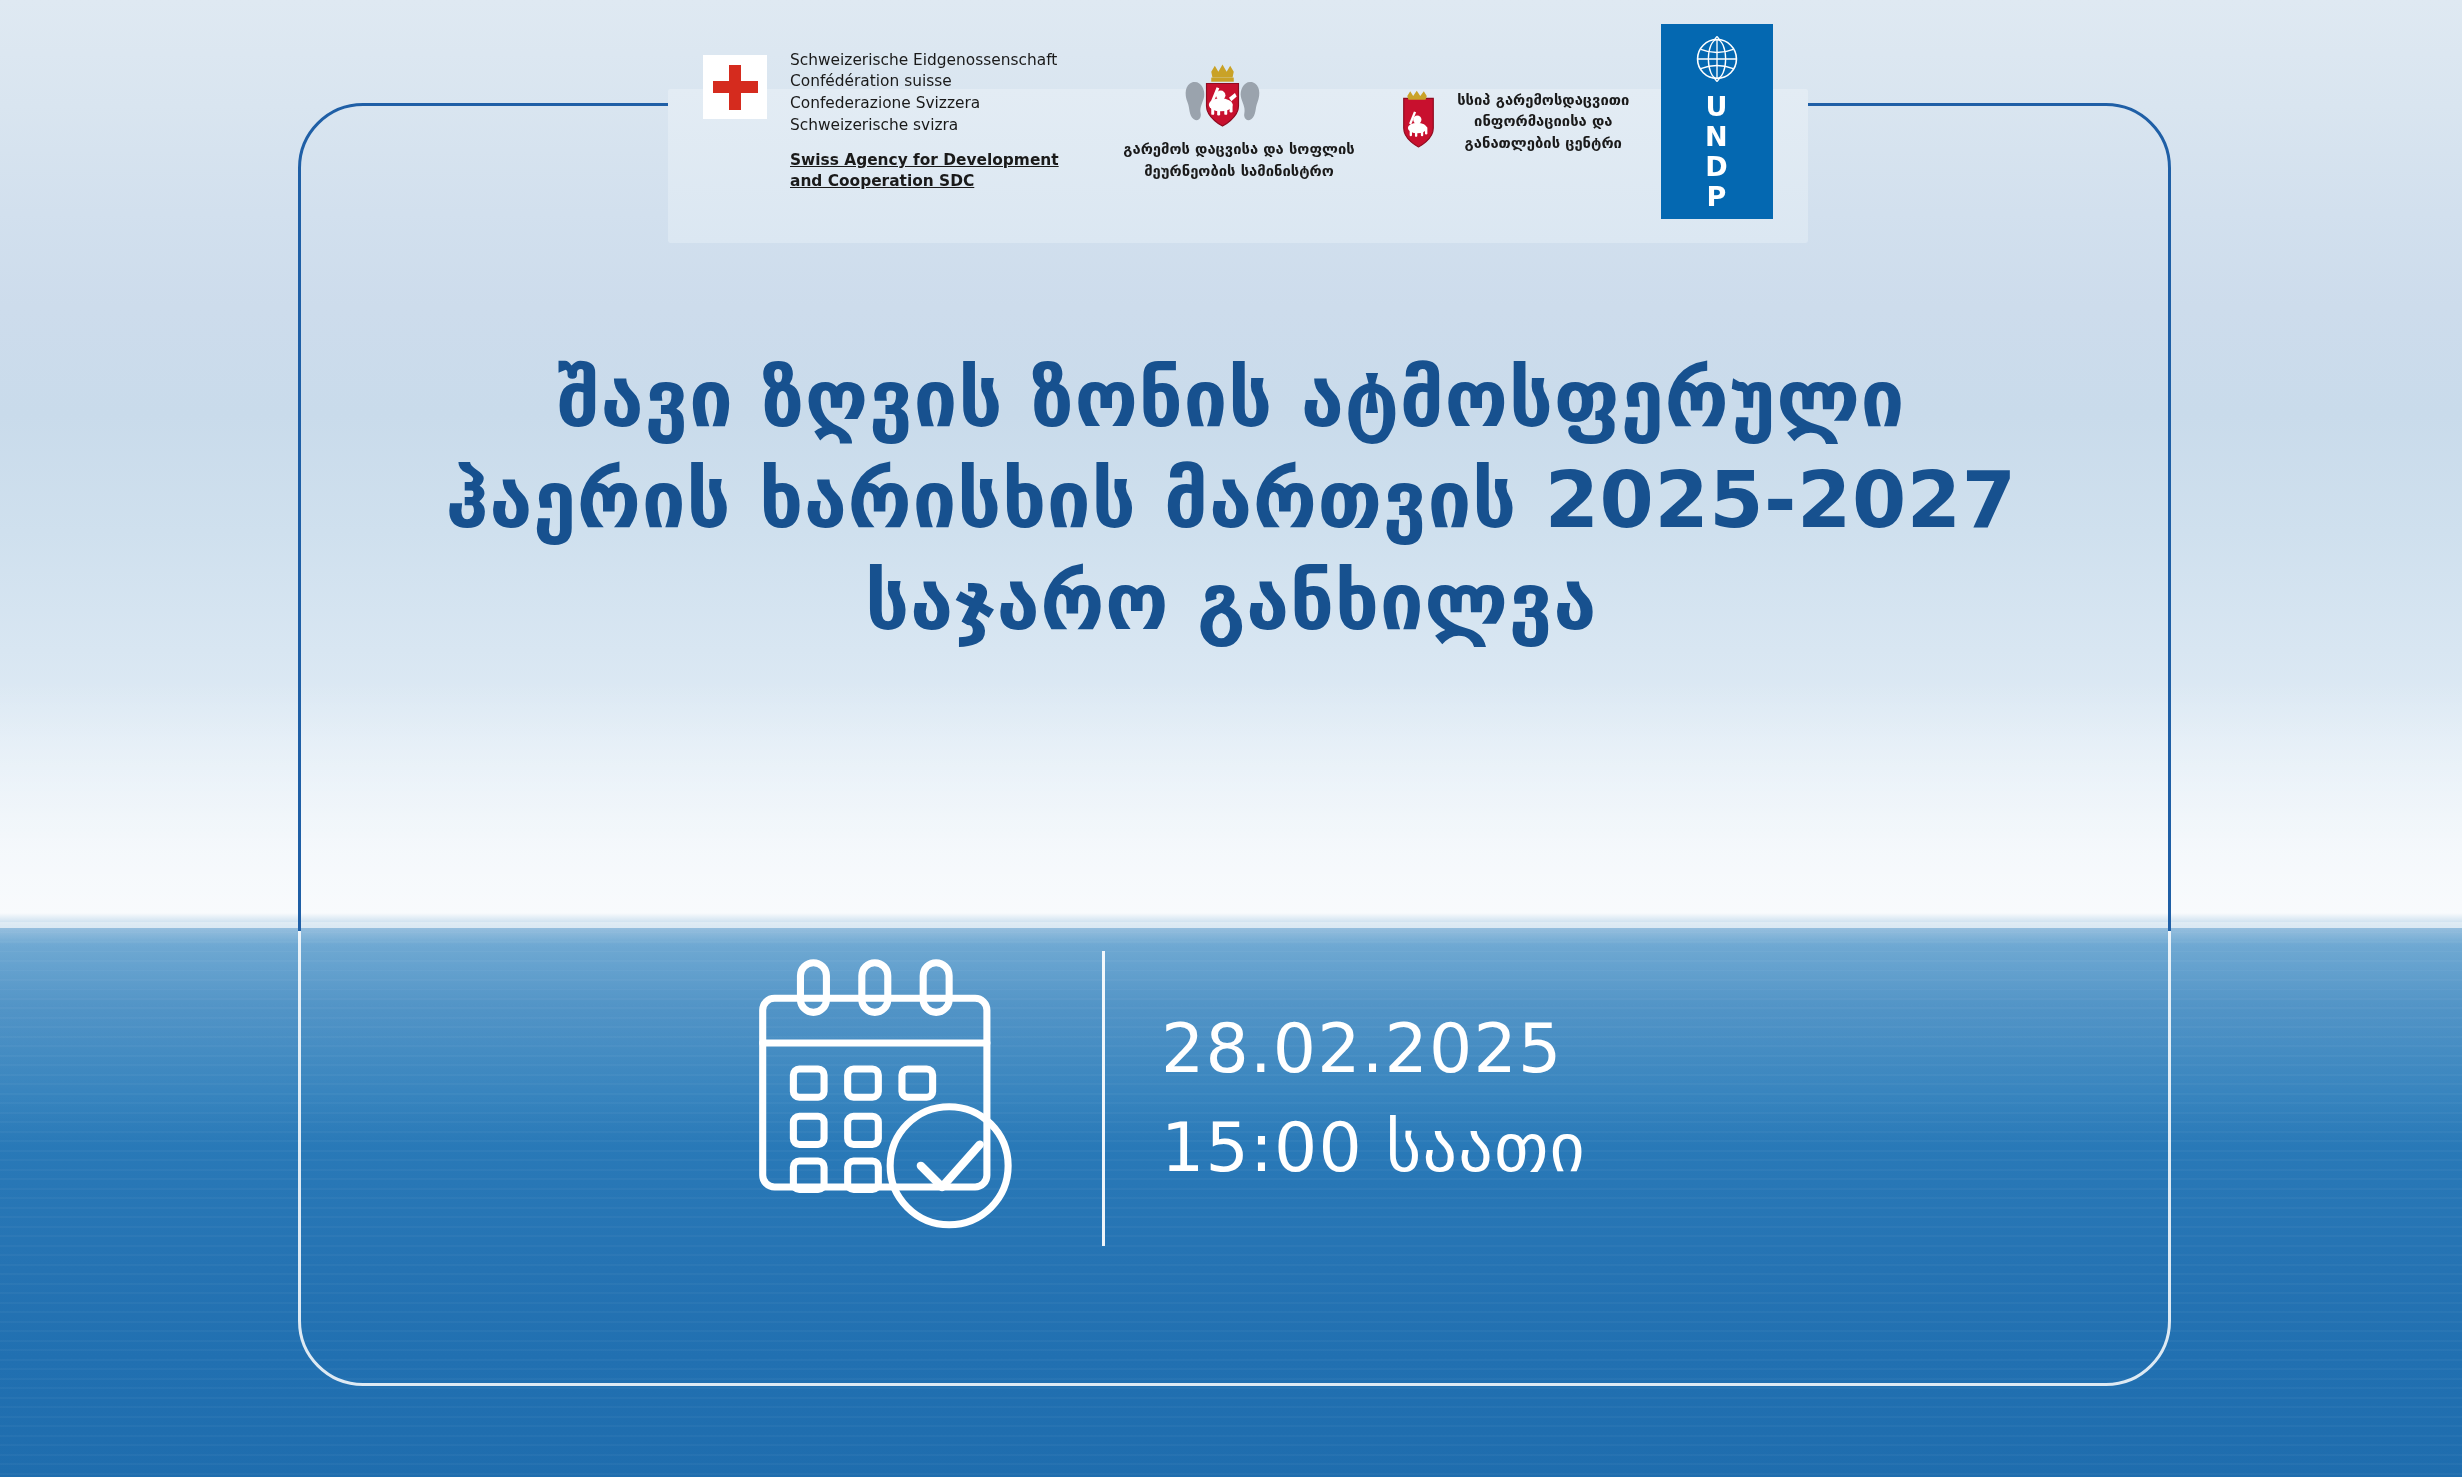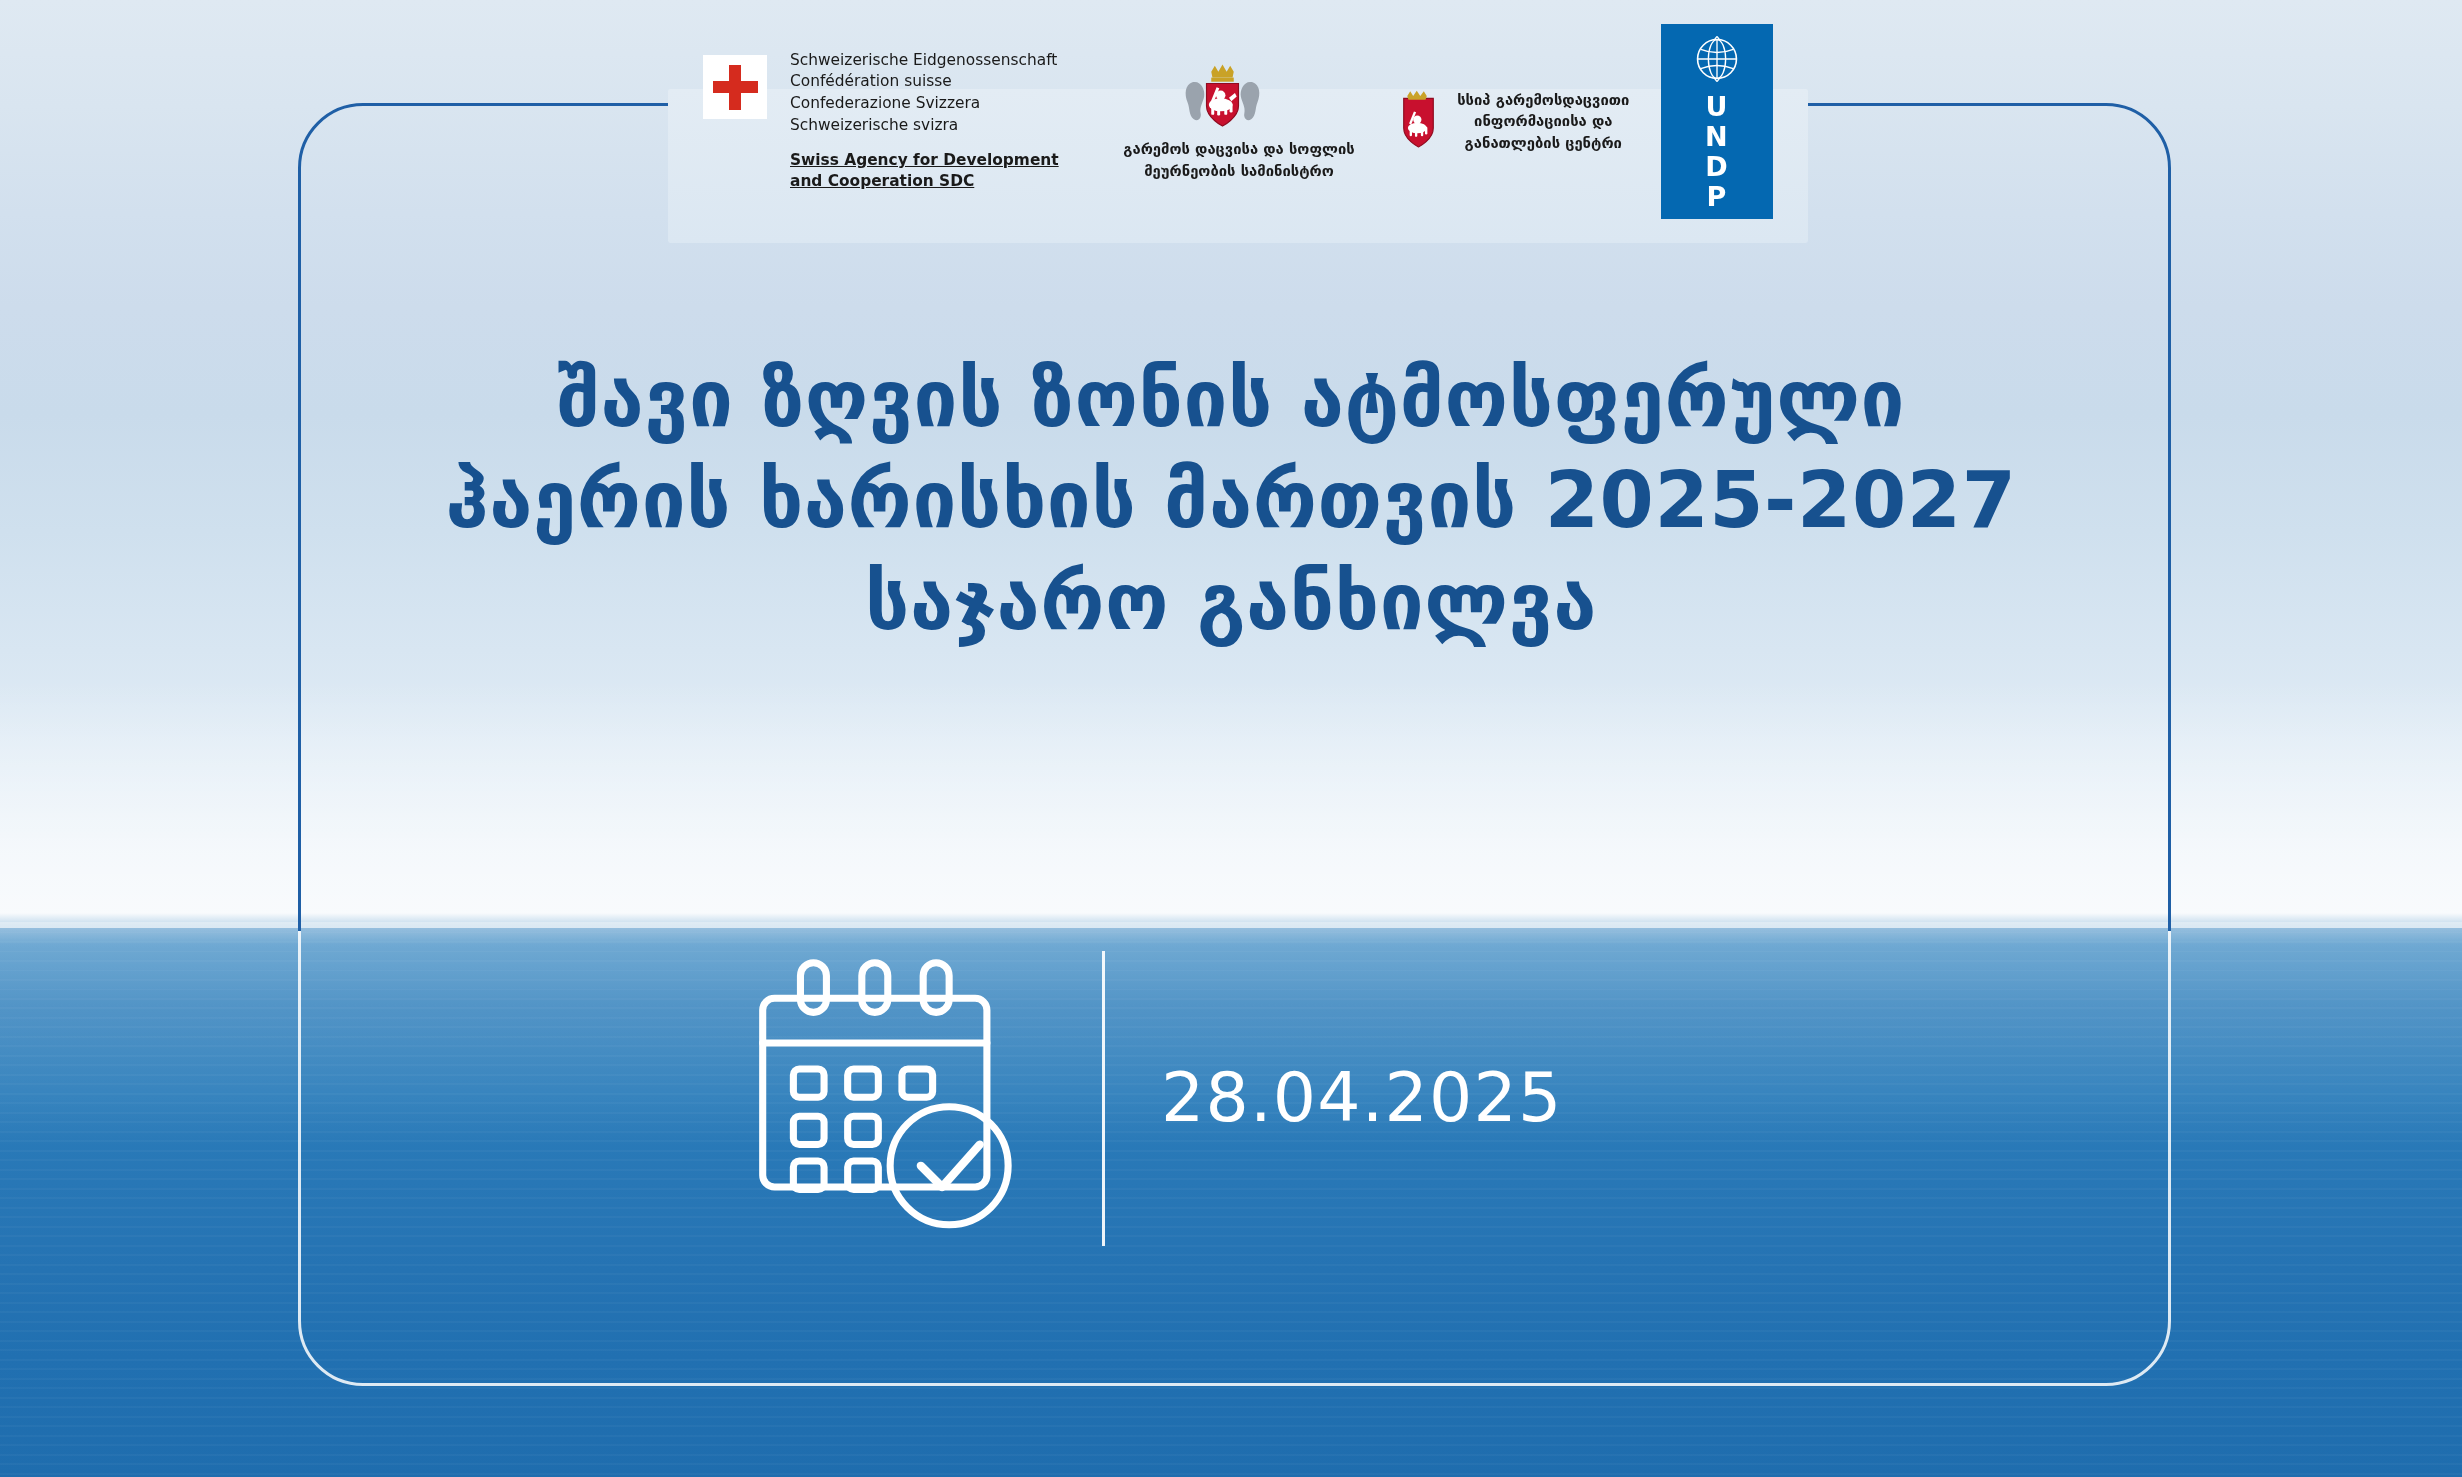--- a/index.html
+++ b/index.html
@@ -356,18 +356,19 @@
         <rect x="46" y="140" width="26" height="24" rx="5"></rect>
         <rect x="92" y="140" width="26" height="24" rx="5"></rect>
         <rect x="46" y="178" width="26" height="24" rx="5"></rect>
         <rect x="92" y="178" width="26" height="24" rx="5"></rect>
         <circle cx="178" cy="182" r="50" stroke-width="6"></circle>
         <path d="M154 182 L172 200 L204 164" stroke-width="7"></path>
       </g>
     </svg>
     <div class="divider"></div>
     <div class="date-text">
-      <div>28.04.2025</div>
+      <div>28.02.2025</div>
+      <div>15:00 საათი</div>
     </div>
   </div>
 
 </div>
 
 
 </body></html>

